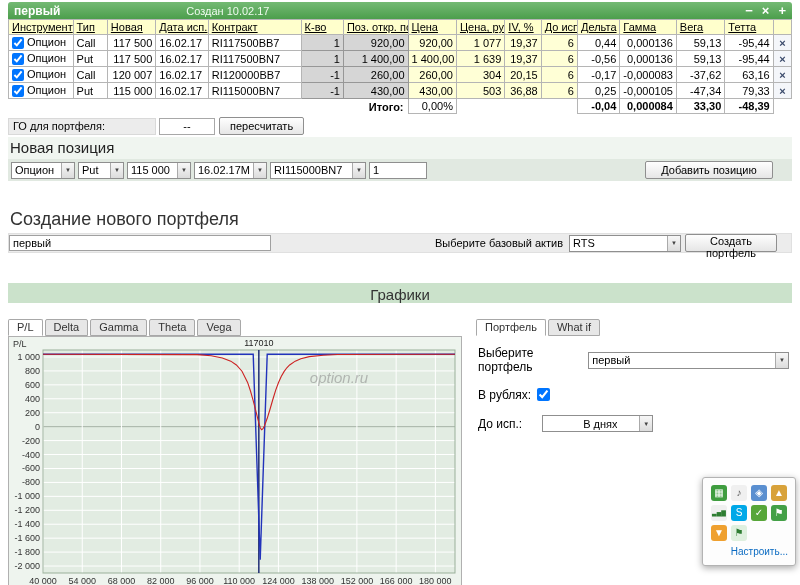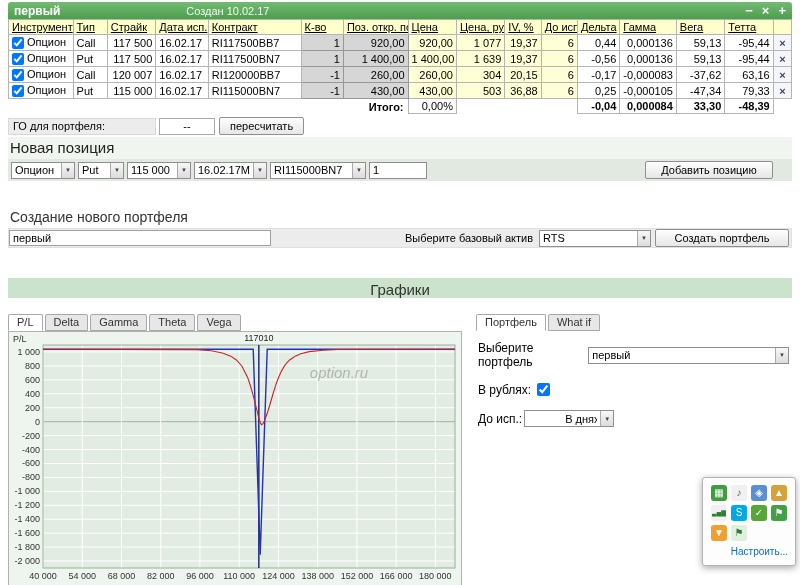--- a/index.html
+++ b/index.html
@@ -50,28 +50,28 @@
   .np-row { display:flex; align-items:center; background:#e1e9e1; padding:2px 3px; height:22px; }
   .fsel { display:inline-flex; align-items:center; justify-content:space-between; background:#fff;
           border:1px solid #8f8f8f; height:17px; font-size:11px; padding-left:3px; margin-right:3px; overflow:hidden; white-space:nowrap; cursor:pointer; }
   .fsel .arr { width:13px; height:15px; background:linear-gradient(#f7f7f7,#dcdcdc); border-left:1px solid #aaa;
                display:flex; align-items:center; justify-content:center; font-size:6px; color:#444; flex:none; margin-left:3px; }
   .fsel .val { overflow:hidden; white-space:nowrap; }
   .qty-input { width:58px; height:17px; border:1px solid #8f8f8f; font-size:11px; font-family:inherit; padding:0 3px; }
   .np-add { margin-left:auto; margin-right:16px; width:128px; }
 
   
-  .cp-title { font-size:14px; color:#333; margin-top:26px; padding:2px; }
+  .cp-title { font-size:18px; color:#333; margin-top:26px; padding:2px; }
   .cp-row { display:flex; align-items:center; background:#ececec; border:1px solid #e0e0e0; height:20px; font-size:11px; margin-top:1px; }
   .cp-label1 { padding:0 6px 0 4px; width:130px; }
   .cp-name { width:262px; height:16px; border:1px solid #a0a0a0; font-size:11px; font-family:inherit; padding:0 3px; }
   .cp-spacer { flex:1; }
   .cp-label2 { padding-right:6px; }
   .cp-row .fsel { width:112px; margin-right:4px; }
-  .cp-row .btn { width:134px; margin-right:2px; }
+  .cp-row .btn { width:92px; margin-right:14px; }
 
   
   .charts-banner { margin-top:30px; height:20px; line-height:24px; background:#cbe2cb; text-align:center;
                    font-size:15px; color:#333; }
 
   
   .charts-area { display:flex; margin-top:16px; }
   .chart-col { width:456px; flex:none; }
   .tabs { display:flex; gap:2px; height:17px; }
   .tab { padding:1px 8px; font-size:11px; border:1px solid #a8a8a8; background:#e7e7e7; color:#333;
@@ -80,21 +80,21 @@
   .chart-box { width:454px; border:1px solid #b0b0b0; background:#eef4ee; }
   .chart-box svg { display:block; background:#eef4ee; }
   svg text { font-family:"Liberation Sans", sans-serif; }
 
   .right-col { flex:1; margin-left:12px; }
   .right-panel { padding:10px 0 0 2px; font-size:12px; }
   .rp-row { display:flex; align-items:center; margin-bottom:11px; }
   .rp-row.spread { justify-content:space-between; }
   .rp-row input[type=checkbox] { margin-left:6px; width:13px; height:13px; }
   .rp-sel-portfolio { width:206px; }
-  .rp-sel-days { width:90px; margin-left:2px;padding-left:40px; }
+  .rp-sel-days { width:111px; margin-left:20px;padding-left:40px; }
 
   
   .tray-popup { position:absolute; left:702px; top:477px; width:94px; height:89px;
                 background:#fdfdfd; border:1px solid #b3b3b3; border-radius:3px;
                 box-shadow:0 2px 7px rgba(0,0,0,.35); }
   .tray-grid { display:grid; grid-template-columns:repeat(4,16px); gap:4px; padding:7px 0 0 8px; }
   .ticon { width:16px; height:16px; border-radius:3px; display:flex; align-items:center; justify-content:center;
            font-size:10px; cursor:pointer; line-height:1; }
   .tray-link { display:block; text-align:right; font-size:10px; color:#0b6bc2; padding:5px 7px 0 0; cursor:pointer; text-decoration:none; }
 </style>
@@ -129,21 +129,21 @@
         <col style="width:42px">
       <col style="width:56px">
         <col style="width:48px">
         <col style="width:48px">
         <col style="width:18px">
     </colgroup>
     <thead>
         <tr id="pos-head">
           <th><span>Инструмент</span></th>
           <th><span>Тип</span></th>
-          <th><span>Страйк</span></th>
+          <th><span>Новая</span></th>
           <th><span>Дата исп.</span></th>
           <th><span>Контракт</span></th>
           <th><span>К-во</span></th>
           <th><span>Поз. откр. по</span></th>
           <th><span>Цена</span></th>
           <th><span>Цена, руб.</span></th>
           <th><span>IV, %</span></th>
           <th><span>До исп.</span></th>
           <th><span>Дельта</span></th>
           <th><span>Гамма</span></th>

